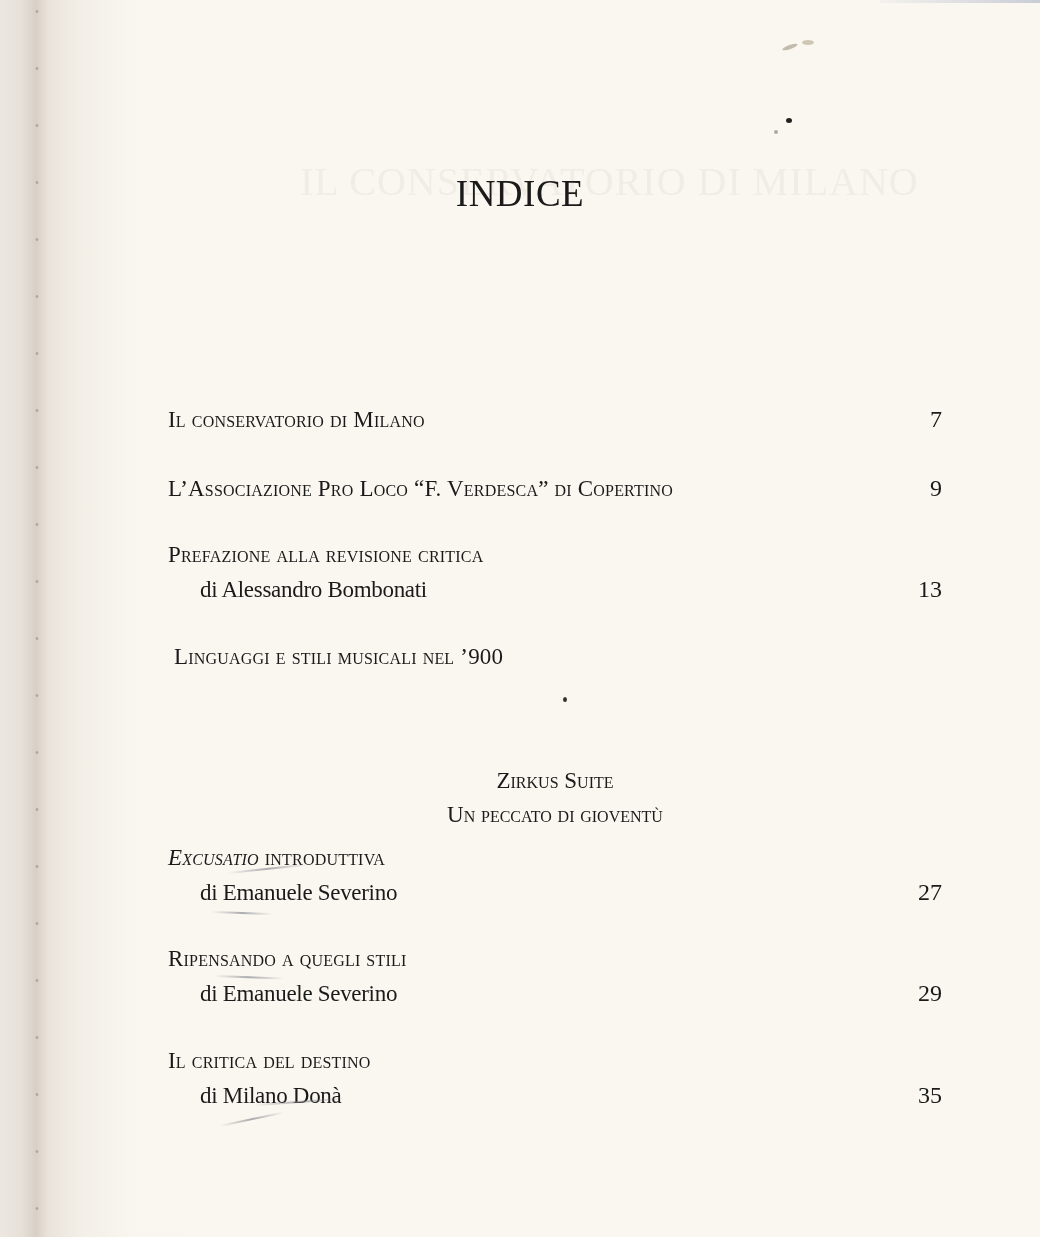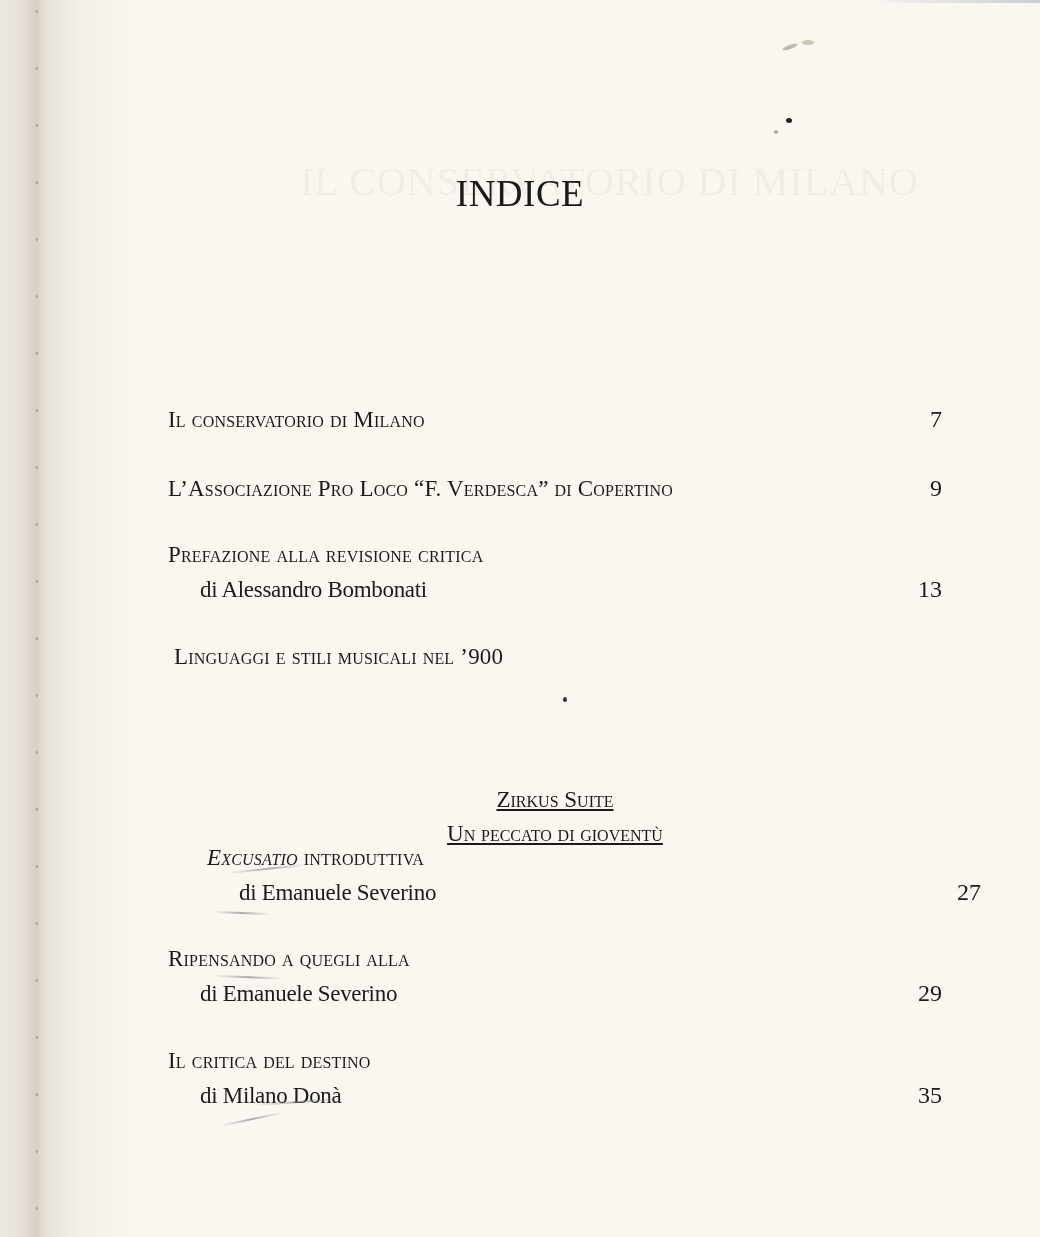--- a/index.html
+++ b/index.html
@@ -162,38 +162,38 @@
     <span class="page-num">13</span>
   </div>
 </div>
 
 <div class="entry" style="left:174px;top:640px;">
   <div class="entry-line">
     <span class="heading">Linguaggi e stili musicali nel ’900</span>
   </div>
 </div>
 
-<div class="section-title" style="top:783px;text-decoration:underline;">
+<div class="section-title" style="top:764px;">
   <div>Zirkus Suite</div>
   <div>Un peccato di gioventù</div>
 </div>
 
-<div class="entry" style="left:168px;top:841px;margin-left:39px;">
+<div class="entry" style="left:168px;top:841px;">
   <div class="entry-line">
     <span class="heading"><em>Excusatio</em><span> introduttiva</span></span>
   </div>
   <div class="entry-line">
     <span class="author">di Emanuele Severino</span>
     <span class="page-num">27</span>
   </div>
 </div>
 
 <div class="entry" style="left:168px;top:942px;">
   <div class="entry-line">
-    <span class="heading">Ripensando a quegli alla</span>
+    <span class="heading">Ripensando a quegli stili</span>
   </div>
   <div class="entry-line">
     <span class="author">di Emanuele Severino</span>
     <span class="page-num">29</span>
   </div>
 </div>
 
 <div class="entry" style="left:168px;top:1044px;">
   <div class="entry-line">
     <span class="heading">Il critica del destino</span>

